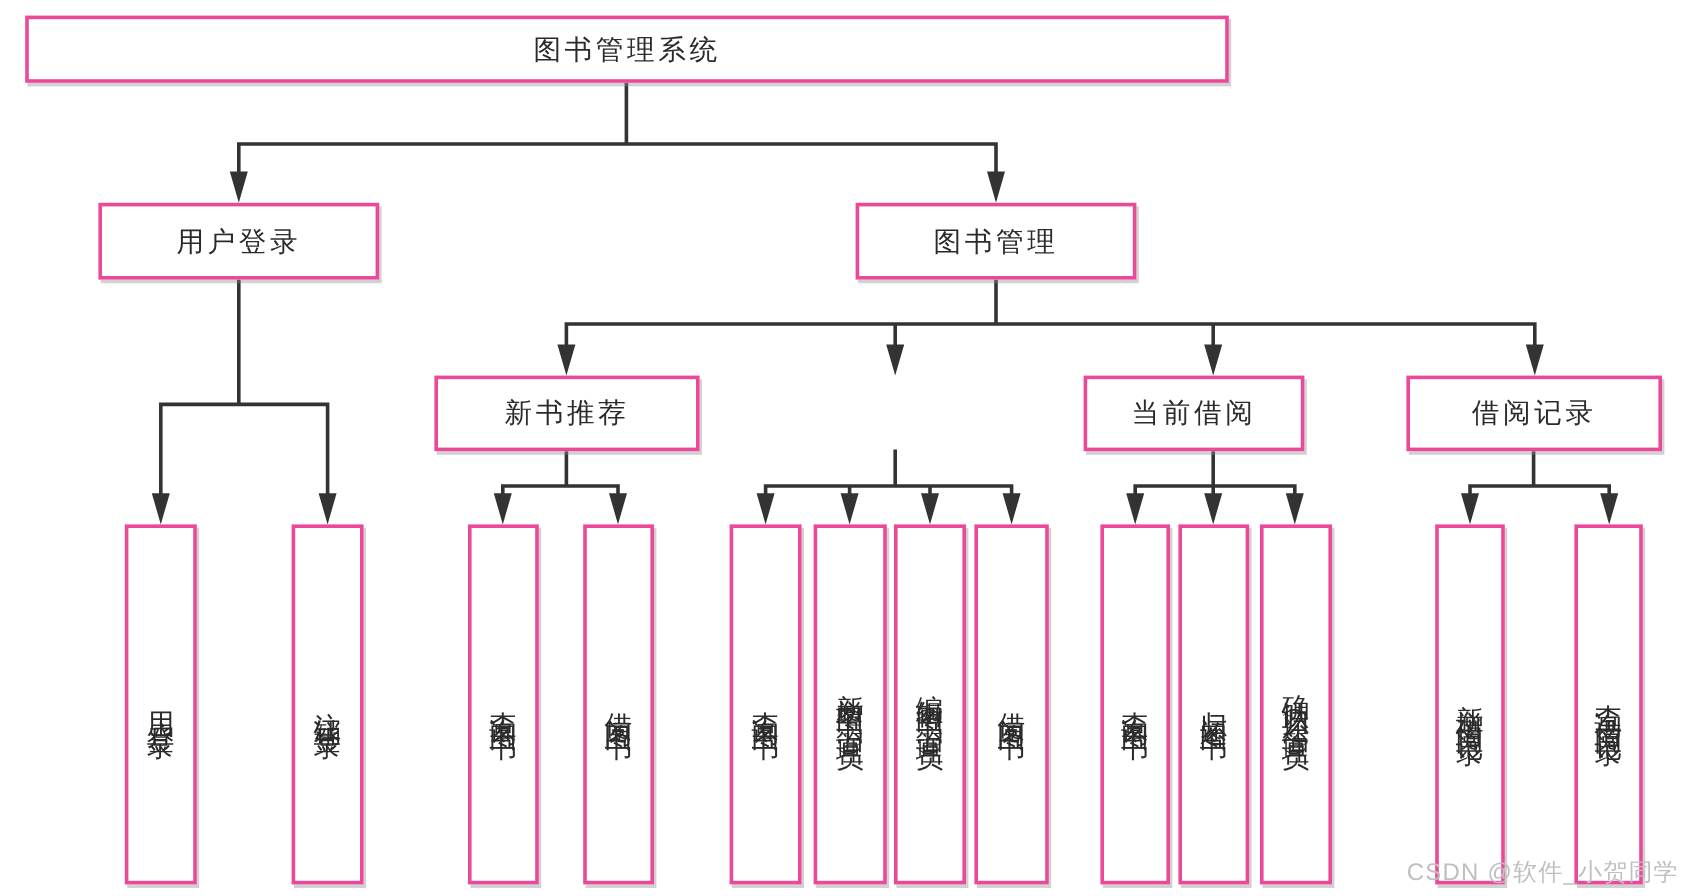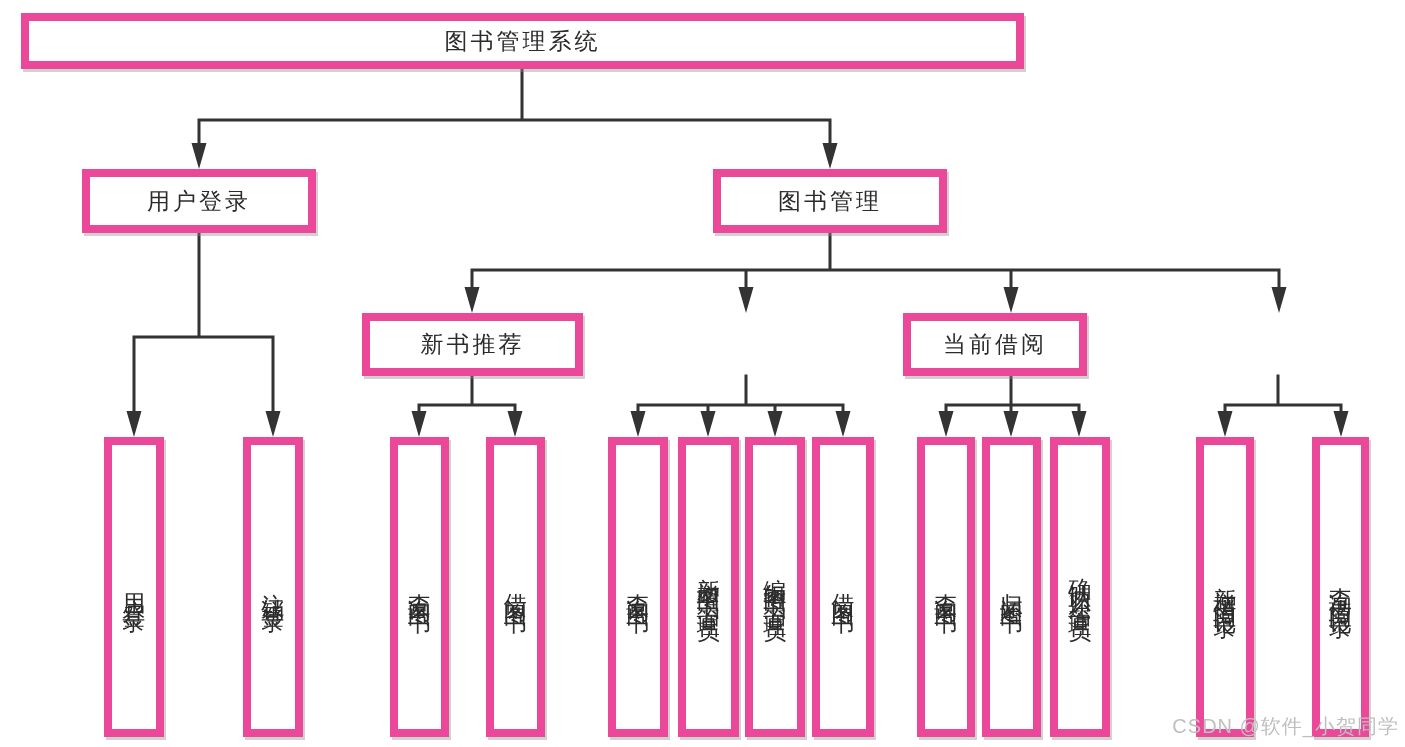--- a/index.html
+++ b/index.html
@@ -14,21 +14,21 @@
   }
   .connectors {
     position: absolute;
     left: 0; top: 0;
     pointer-events: none;
   }
   .box {
     position: absolute;
     box-sizing: border-box;
     background: #ffffff;
-    border: 8px solid #ec4899;
+    border: 3px solid #ec4899;
     box-shadow: 2px 3px 0 rgba(140,140,140,0.40);
     display: flex;
     align-items: center;
     justify-content: center;
     font-size: 23px;
   }
   .box .hlabel {
     letter-spacing: 3px;
     white-space: nowrap;
   }
@@ -99,20 +99,23 @@
   <div class="box" style="left:362px;top:313px;width:221px;height:63px">
     <span class="hlabel">新书推荐</span>
   </div>
 
   <div class="box" style="left:713px;top:169px;width:234px;height:64px">
     <span class="hlabel">图书管理</span>
   </div>
   <div class="box" style="left:903px;top:313px;width:184px;height:63px">
     <span class="hlabel">当前借阅</span>
   </div>
+  <div class="box" style="left:1172px;top:313px;width:213px;height:63px">
+    <span class="hlabel">借阅记录</span>
+  </div>
 
   <div class="box" style="left:104px;top:437px;width:60px;height:300px">
     <span class="vlabel">用户登录</span>
   </div>
   <div class="box" style="left:243px;top:437px;width:60px;height:300px">
     <span class="vlabel">注销登录</span>
   </div>
 
   <div class="box" style="left:390px;top:437px;width:59px;height:300px">
     <span class="vlabel">查询图书</span>

